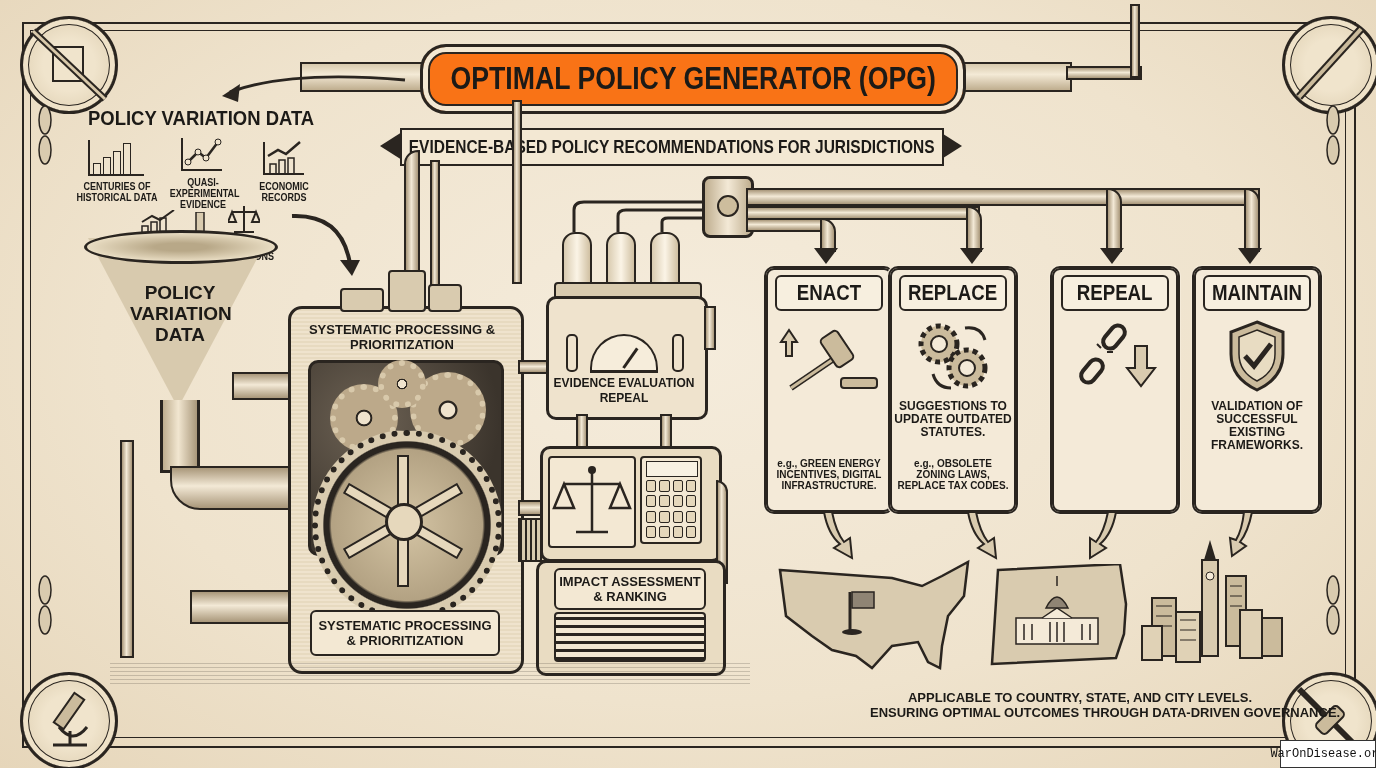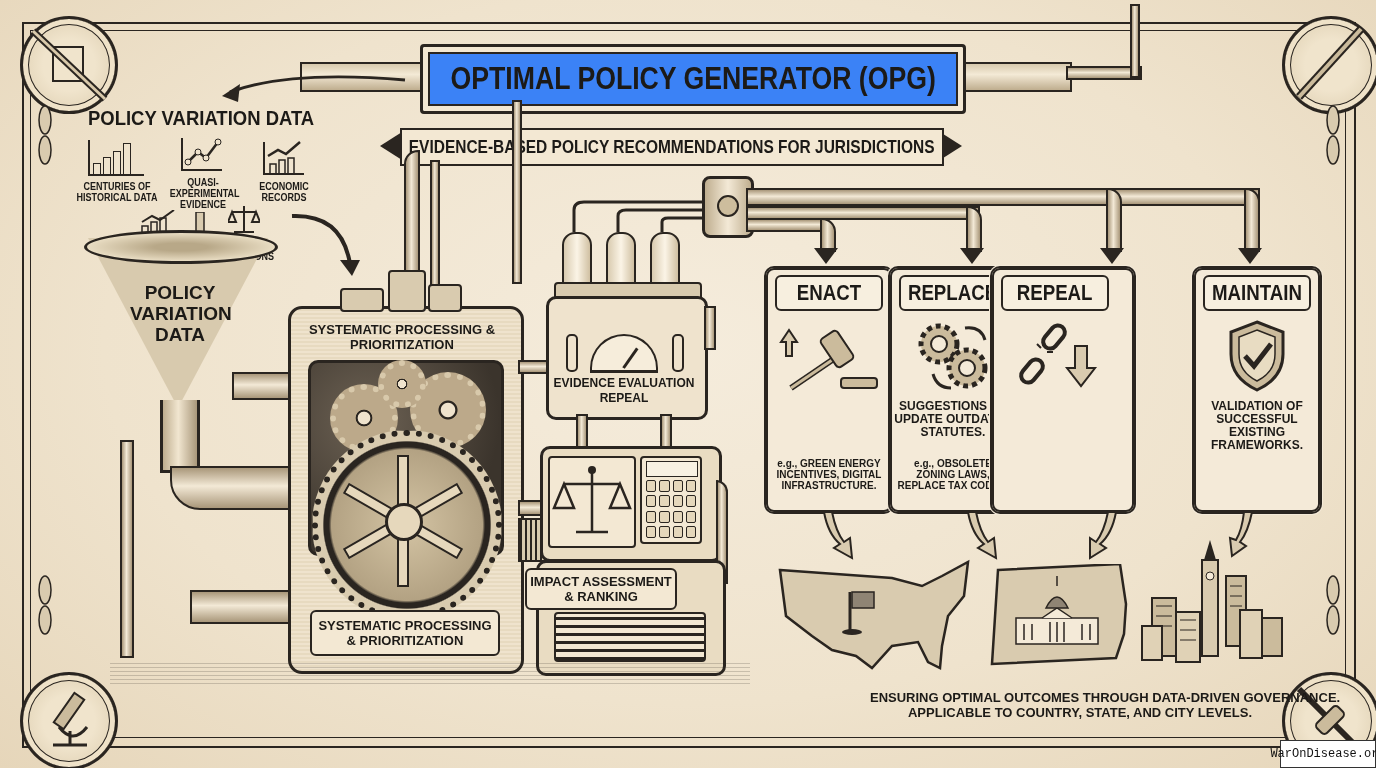--- a/index.html
+++ b/index.html
@@ -9,22 +9,22 @@
     font-family: "DejaVu Sans", "Liberation Sans", sans-serif;
     color:#1c1a17;
   }
   .abs { position:absolute; }
   .frame-outer { left:22px; top:22px; width:1330px; height:722px; border:2px solid #2a2520; }
   .frame-inner { left:30px; top:30px; width:1314px; height:706px; border:1px solid #2a2520; }
   .corner { width:92px; height:92px; border-radius:50%; border:3px solid #2a2520; background: radial-gradient(circle, #f0e4cc 40%, #d9c9aa 100%); box-shadow: inset 0 0 0 5px #efe2c8, inset 0 0 0 6px #2a2520; }
 
   .title-plate {
     left:420px; top:44px; width:540px; height:64px;
-    border:3px solid #2a2520; border-radius:4px;
-    background: #3b82f6;
+    border:3px solid #2a2520; border-radius:26px;
+    background: #f97316;
     box-shadow: inset 0 0 0 5px #f3e8d3, inset 0 0 0 7px #2a2520;
     display:flex; align-items:center; justify-content:center;
   }
   .title-plate span { font-family:"Liberation Sans", sans-serif; font-weight:bold; font-size:31px; transform:scaleX(0.86); white-space:nowrap; }
   .title-pipe { top:62px; height:26px; background: linear-gradient(#d7c9ad, #f4ead6 40%, #bfae8f); border:2px solid #2a2520; }
   .ribbon {
     left:400px; top:128px; width:540px; height:34px;
     border:2px solid #2a2520; background:#f3e8d3;
     display:flex; align-items:center; justify-content:center;
   }
@@ -270,21 +270,21 @@
     <i></i>
     <i></i>
     <i></i>
     <i></i>
     <i></i>
 </div>
 <div class="abs" style="left:646px;top:461px;width:50px;height:14px;border:1.5px solid #2a2520;background:#f8f1e2;"></div>
 <div class="abs pipe-v" style="left:716px;top:480px;width:8px;height:100px;border-radius:0 12px 0 0;"></div>
 
 <div class="abs impact-box"></div>
-<div class="abs plate" style="left:525px;top:568px;width:148px;height:38px;">IMPACT ASSESSMENT &amp; RANKING</div>
+<div class="abs plate" style="left:554px;top:568px;width:148px;height:38px;">IMPACT ASSESSMENT &amp; RANKING</div>
 <div class="abs vent"></div>
 
 <div class="abs" style="left:110px;top:660px;width:640px;height:24px;background:repeating-linear-gradient(0deg,#2a252033 0 1px,transparent 1px 4px);"></div>
 
 <div class="abs" style="left:702px;top:176px;width:46px;height:56px;border:3px solid #2a2520;border-radius:8px;background:linear-gradient(90deg,#bfae8f,#f3e9d6 50%,#bfae8f);">
   <div style="position:absolute;left:12px;top:16px;width:18px;height:18px;border-radius:50%;border:2px solid #2a2520;background:#cdbd9d;"></div>
 </div>
 <div class="abs pipe-h" style="left:746px;top:188px;width:510px;height:14px;"></div>
 <div class="abs pipe-h" style="left:746px;top:206px;width:230px;height:10px;"></div>
 <div class="abs pipe-h" style="left:746px;top:218px;width:76px;height:10px;"></div>
@@ -327,21 +327,21 @@
     <circle cx="36" cy="26" r="8" fill="#f4ead8" stroke="#2a2520" stroke-width="2"></circle>
     <circle cx="64" cy="50" r="18" fill="#cbbb9c" stroke="#2a2520" stroke-width="5" stroke-dasharray="5 4"></circle>
     <circle cx="64" cy="50" r="8" fill="#f4ead8" stroke="#2a2520" stroke-width="2"></circle>
     <path d="M62 10 Q78 8 82 22" fill="none" stroke="#2a2520" stroke-width="3"></path>
     <path d="M30 56 Q34 70 48 70" fill="none" stroke="#2a2520" stroke-width="3"></path>
   </svg>
   <div class="card-desc">SUGGESTIONS TO UPDATE OUTDATED STATUTES.</div>
   <div class="card-example" style="top:190px;">e.g., OBSOLETE ZONING LAWS, REPLACE TAX CODES.</div>
 </div>
 
-<div class="abs card" style="left:990px;padding-left:16px;">
+<div class="abs card" style="left:1050px;">
   <div class="card-title">
       <span>REPEAL</span>
     </div>
   <svg class="card-icon" viewBox="0 0 100 76">
     <rect x="42" y="6" width="14" height="26" rx="7" transform="rotate(40 49 19)" fill="none" stroke="#2a2520" stroke-width="4"></rect>
     <rect x="20" y="40" width="14" height="26" rx="7" transform="rotate(40 27 53)" fill="none" stroke="#2a2520" stroke-width="4"></rect>
     <path d="M32 26 l4 4 M38 22 l2 5 M42 34 l6 0" stroke="#2a2520" stroke-width="2"></path>
     <path d="M70 28 V50 H62 L76 68 L90 50 H82 V28 Z" fill="#d9cbaf" stroke="#2a2520" stroke-width="2"></path>
   </svg>
 </div>
@@ -388,19 +388,19 @@
   <rect x="12" y="58" width="24" height="58" fill="#cbbb9c" stroke="#2a2520" stroke-width="2"></rect>
   <rect x="36" y="72" width="24" height="50" fill="#e0d2b6" stroke="#2a2520" stroke-width="2"></rect>
   <rect x="86" y="36" width="20" height="70" fill="#cbbb9c" stroke="#2a2520" stroke-width="2"></rect>
   <rect x="100" y="70" width="22" height="48" fill="#e0d2b6" stroke="#2a2520" stroke-width="2"></rect>
   <rect x="2" y="86" width="20" height="34" fill="#e0d2b6" stroke="#2a2520" stroke-width="2"></rect>
   <rect x="122" y="78" width="20" height="38" fill="#cbbb9c" stroke="#2a2520" stroke-width="2"></rect>
   <path d="M16 66 h16 M16 76 h16 M16 86 h16 M40 80 h16 M40 90 h16 M40 100 h16 M90 46 h12 M90 56 h12 M90 66 h12" stroke="#2a2520" stroke-width="1"></path>
 </svg>
 
 <div class="abs footer-text">
+  <div>APPLICABLE TO COUNTRY, STATE, AND CITY LEVELS.</div>
   <div>ENSURING OPTIMAL OUTCOMES THROUGH DATA-DRIVEN GOVERNANCE.</div>
-  <div>APPLICABLE TO COUNTRY, STATE, AND CITY LEVELS.</div>
 </div>
 
 <div class="abs watermark">
   <span>WarOnDisease.org</span>
 </div>
 
 </body></html>

